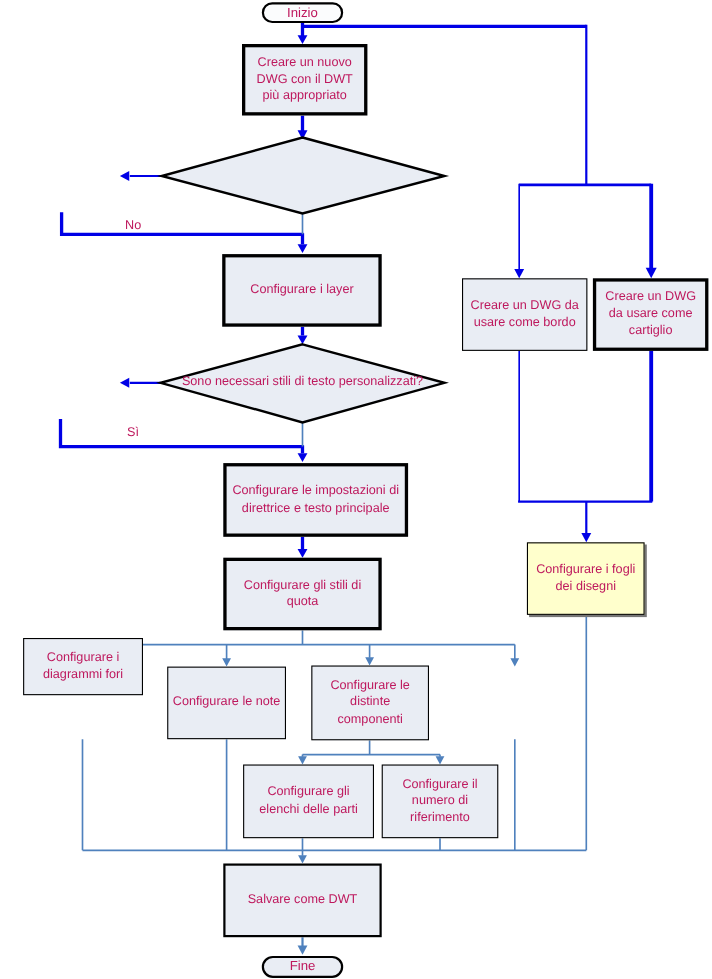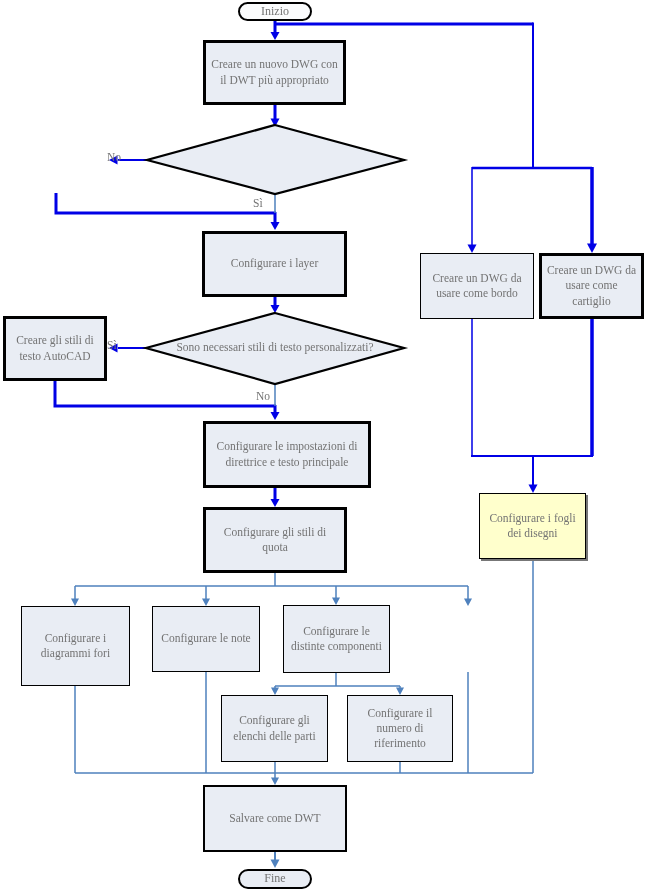--- a/index.html
+++ b/index.html
@@ -1,18 +1,18 @@
 <!DOCTYPE html>
 <html style="--flow-primary: #0000e6; --flow-secondary: #4f81bd; --node-fill: #e9edf4; --highlight-fill: #ffffcc; --oval-fill: #fbfcfd;"><head>
 <meta charset="utf-8">
 <style>
   html,body{margin:0;padding:0;background:#fff;}
   .canvas{
     position:relative;width:647px;height:890px;background:#fff;
-    font-family:Liberation Serif, serif;color:#737373;overflow:hidden;
+    font-family:Liberation Sans, sans-serif;color:#be185d;overflow:hidden;
   }
   .wires{position:absolute;left:0;top:0;}
   .pb{stroke:var(--flow-primary);fill:none;}
   .ps{stroke:var(--flow-secondary);fill:none;}
   .ab{fill:var(--flow-primary);stroke:none;}
   .as{fill:var(--flow-secondary);stroke:none;}
   .diamond{fill:var(--node-fill);stroke:#000;stroke-width:2.2px;}
   .node{
     position:absolute;box-sizing:border-box;background:var(--node-fill);
     border:1.5px solid #000;display:flex;align-items:center;justify-content:center;
@@ -23,21 +23,21 @@
   .oval{
     border-radius:10px;border-width:2px;background:var(--oval-fill);
     font-size:12px;padding:0;
   }
   .oval.end{background:var(--node-fill);}
   .highlight{background:var(--highlight-fill);box-shadow:2px 2px 0 #777;}
   .dtext{
     position:absolute;text-align:center;font-size:11.5px;line-height:1.35;
     display:flex;align-items:center;justify-content:center;
   }
-  .elabel{position:absolute;font-size:11.5px;text-align:left;}
+  .elabel{position:absolute;font-size:11.5px;text-align:center;margin-top:48px;}
 </style>
 </head>
 <body>
 
 <div class="canvas">
 
   <svg class="wires" width="647" height="890" viewBox="0 0 647 890">
 
     <path class="pb" stroke-width="3" d="M275,20 V33 M276,24 H533 M275,105 V119 M275,297 V305
          M56,193 V213 H276 M275,212 V222
@@ -88,57 +88,54 @@
     <span>Fine</span>
   </div>
 
   <div class="dtext" style="left:165px;top:334px;width:220px;height:28px">Sono necessari stili di testo personalizzati?</div>
 
   <div class="elabel" style="left:107px;top:151px;width:28px">No</div>
   <div class="elabel" style="left:253px;top:197px;width:24px">Sì</div>
   <div class="elabel" style="left:107px;top:339px;width:28px">Sì</div>
   <div class="elabel" style="left:256px;top:390px;width:28px">No</div>
 
-  <div class="node bw3" style="left:203px;top:40px;width:143px;height:65px">
+  <div class="node bw3" style="left:220px;top:40px;width:114px;height:65px">
     <span>Creare un nuovo DWG con il DWT più appropriato</span>
   </div>
   <div class="node bw3" style="left:202px;top:231px;width:145px;height:66px">
     <span>Configurare i layer</span>
-  </div>
-  <div class="node bw3" style="left:3px;top:316px;width:104px;height:65px">
-    <span>Creare gli stili di testo AutoCAD</span>
   </div>
   <div class="node bw3" style="left:203px;top:421px;width:168px;height:67px">
     <span>Configurare le impostazioni di direttrice e testo principale</span>
   </div>
   <div class="node bw3" style="left:203px;top:507px;width:144px;height:66px">
     <span>Configurare gli stili di quota</span>
   </div>
 
   <div class="node" style="left:420px;top:253px;width:114px;height:66px">
     <span>Creare un DWG da usare come bordo</span>
   </div>
   <div class="node bw3" style="left:539px;top:253px;width:105px;height:66px">
     <span>Creare un DWG da usare come cartiglio</span>
   </div>
   <div class="node highlight" style="left:479px;top:493px;width:107px;height:66px">
     <span>Configurare i fogli dei disegni</span>
   </div>
 
-  <div class="node" style="left:21px;top:606px;width:109px;height:80px">
+  <div class="node" style="left:21px;top:580px;width:109px;height:52px">
     <span>Configurare i diagrammi fori</span>
   </div>
   <div class="node" style="left:152px;top:606px;width:108px;height:66px">
     <span>Configurare le note</span>
   </div>
   <div class="node" style="left:283px;top:605px;width:107px;height:68px">
     <span>Configurare le distinte componenti</span>
   </div>
 
-  <div class="node" style="left:221px;top:695px;width:107px;height:67px">
+  <div class="node" style="left:221px;top:695px;width:119px;height:67px">
     <span>Configurare gli elenchi delle parti</span>
   </div>
   <div class="node" style="left:347px;top:695px;width:106px;height:67px">
     <span>Configurare il numero di riferimento</span>
   </div>
 
   <div class="node bw2" style="left:203px;top:785px;width:144px;height:67px">
     <span>Salvare come DWT</span>
   </div>
 

